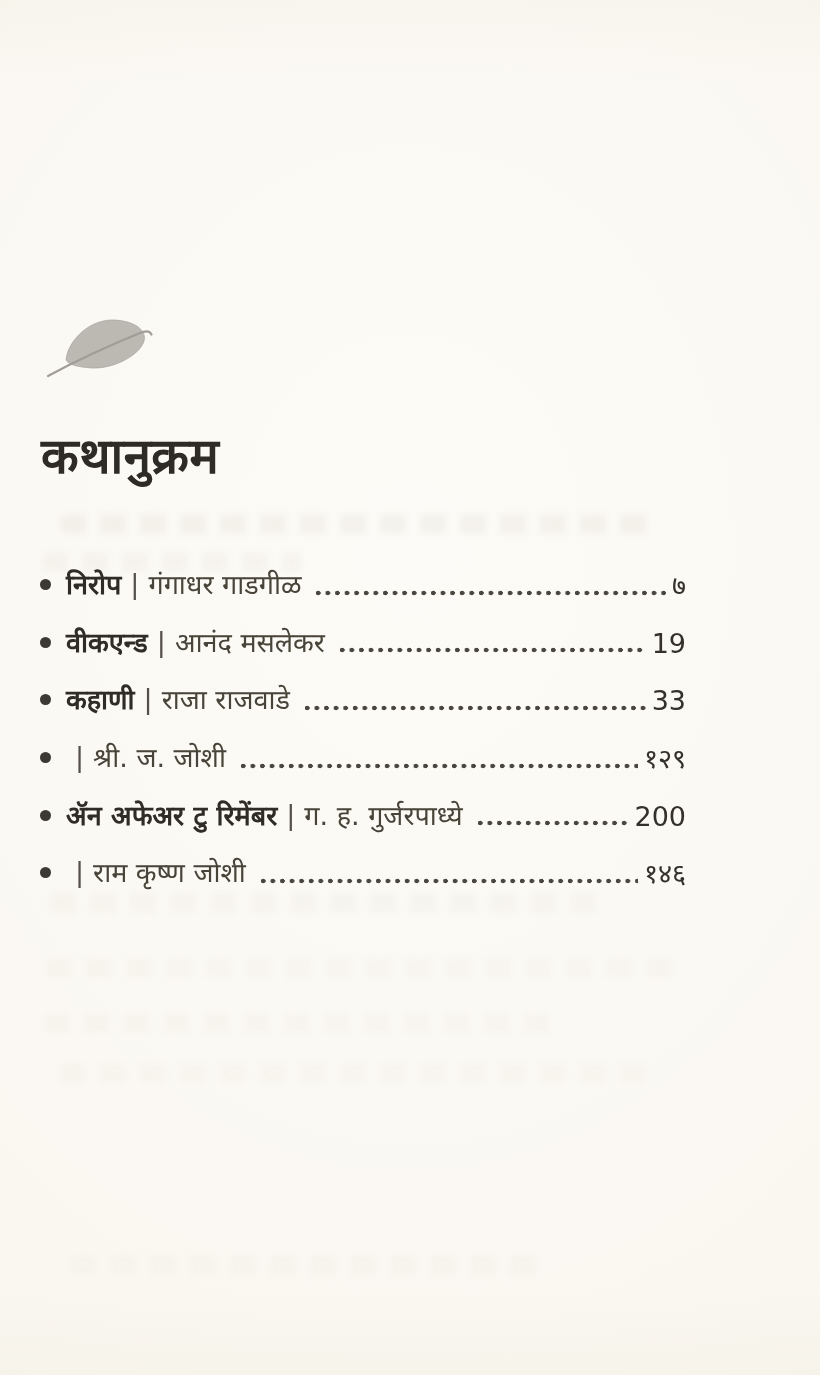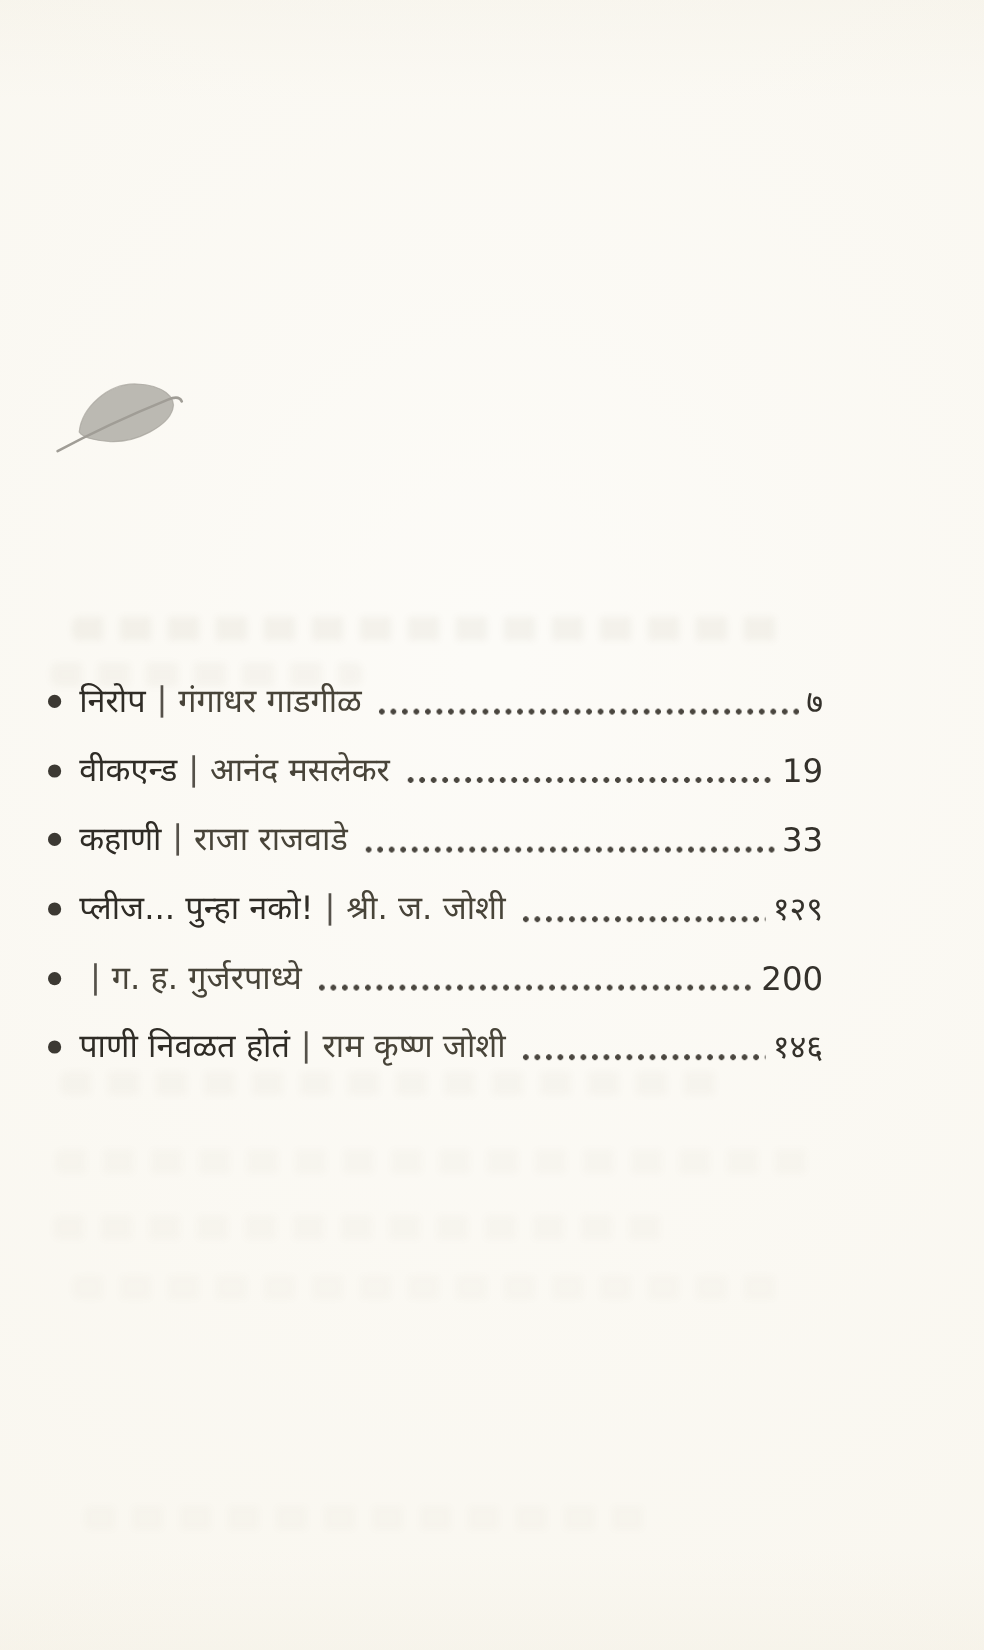--- a/index.html
+++ b/index.html
@@ -61,21 +61,21 @@
   .toc-row{
     display:flex;align-items:center;
     height:57.6px;
     font-size:27px;line-height:1;
     white-space:nowrap;
   }
   .bullet{
     flex:0 0 auto;width:11px;height:11px;border-radius:50%;
     background:#3c3933;margin-right:15px;
   }
-  .title{font-weight:400;color:#2f2c26;}
+  .title{font-weight:700;color:#2f2c26;}
   .sep{
     font-weight:400;color:#55514a;
     margin:0 9px;transform:translateY(-1px);
   }
   .author{font-weight:400;color:var(--ink-soft);}
   .leader{
     flex:1 1 auto;height:10px;min-width:30px;
     margin:0 6px 0 14px;
     transform:translateY(8px);
     background-image:radial-gradient(circle at 3.2px 5px, #4a463f 2.1px, rgba(0,0,0,0) 2.6px);
@@ -93,20 +93,21 @@
 <div class="page">
 
   <div class="paper-tone"></div>
 
   <svg class="leaf" viewBox="0 0 116 78" xmlns="http://www.w3.org/2000/svg" aria-hidden="true">
     <path d="M22 54 C 24 34, 46 13, 70 14 C 92 15, 103 25, 100 35 C 96 49, 70 63, 48 62 C 34 61, 25 59, 22 54 Z" fill="#b2afa9" opacity="0.88"></path>
     <path d="M22 54 C 24 34, 46 13, 70 14 C 92 15, 103 25, 100 35 C 96 49, 70 63, 48 62 C 34 61, 25 59, 22 54 Z" fill="none" stroke="#a5a29b" stroke-width="1" opacity="0.7"></path>
     <path d="M4 70 C 28 57, 64 40, 96 27 C 102 24.5, 106 25, 107.5 28.5" fill="none" stroke="#a09d96" stroke-width="2.2" stroke-linecap="round"></path>
   </svg>
 
+  <h1 class="heading">कथानुक्रम</h1>
 
   <div class="ghost g1"></div>
   <div class="ghost g2"></div>
   <div class="ghost g3"></div>
   <div class="ghost g4"></div>
   <div class="ghost g5"></div>
   <div class="ghost g6"></div>
   <div class="ghost g7"></div>
 
   <ul class="toc">
@@ -133,38 +134,37 @@
       <span class="bullet"></span>
       <span class="title">कहाणी</span>
       <span class="sep">|</span>
       <span class="author">राजा राजवाडे</span>
       <span class="leader"></span>
       <span class="pagenum">33</span>
     </li>
 
     <li class="toc-row">
       <span class="bullet"></span>
-      <span class="title">प्लीज... पुन्हा नको!</span>
       <span class="sep">|</span>
       <span class="author">श्री. ज. जोशी</span>
       <span class="leader"></span>
       <span class="pagenum">१२९</span>
     </li>
 
     <li class="toc-row">
       <span class="bullet"></span>
+      <span class="title">ॲन अफेअर टु रिमेंबर</span>
       <span class="sep">|</span>
       <span class="author">ग. ह. गुर्जरपाध्ये</span>
       <span class="leader"></span>
       <span class="pagenum">200</span>
     </li>
 
     <li class="toc-row">
       <span class="bullet"></span>
-      <span class="title">पाणी निवळत होतं</span>
       <span class="sep">|</span>
       <span class="author">राम कृष्ण जोशी</span>
       <span class="leader"></span>
       <span class="pagenum">१४६</span>
     </li>
 
   </ul>
 </div>
 
 </body></html>

